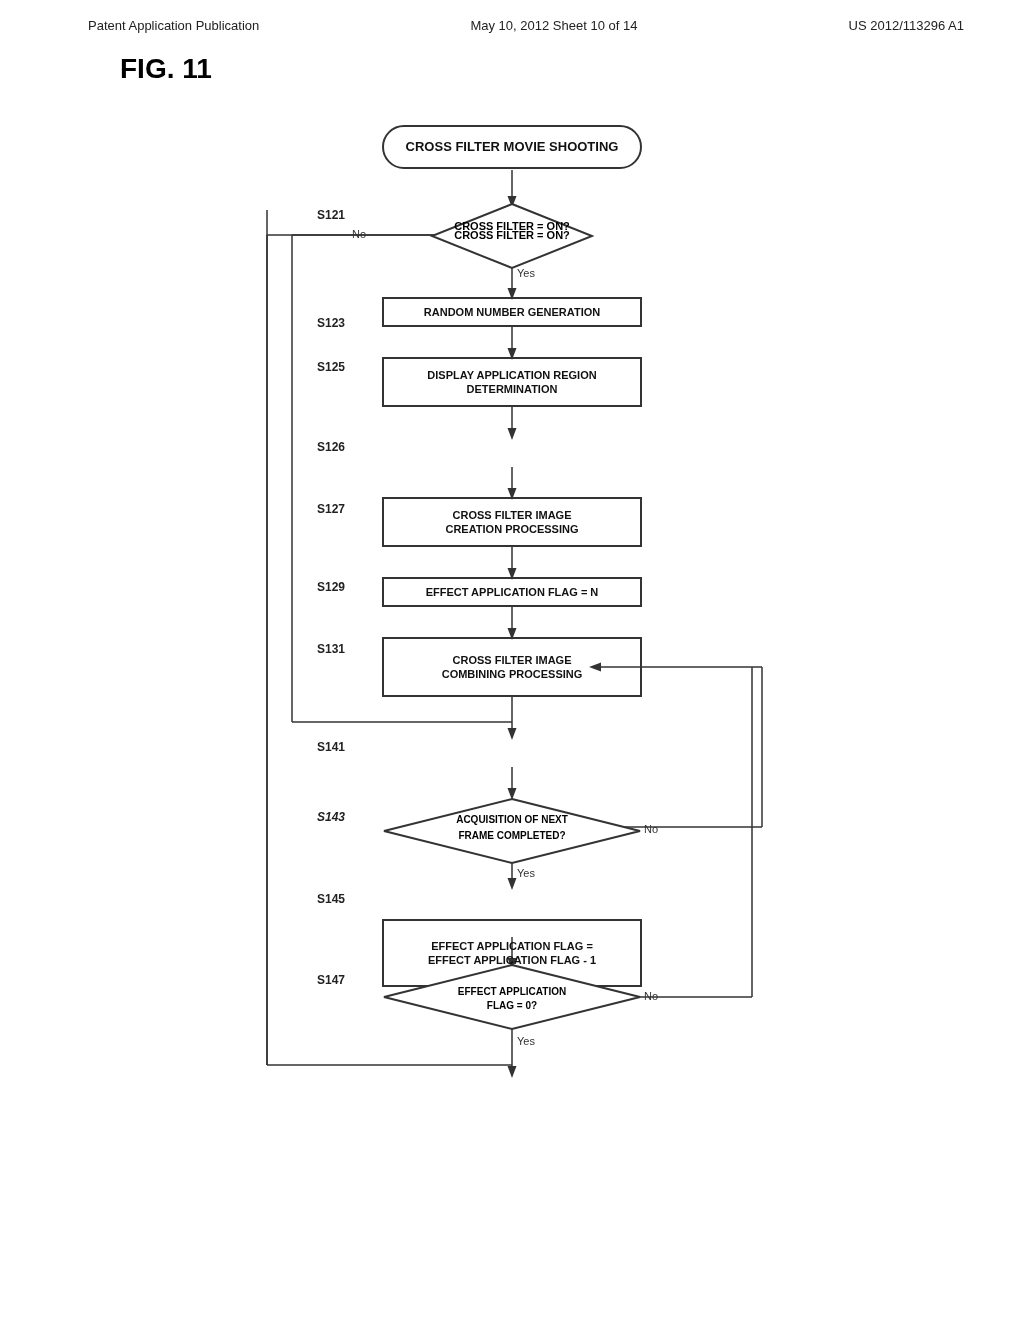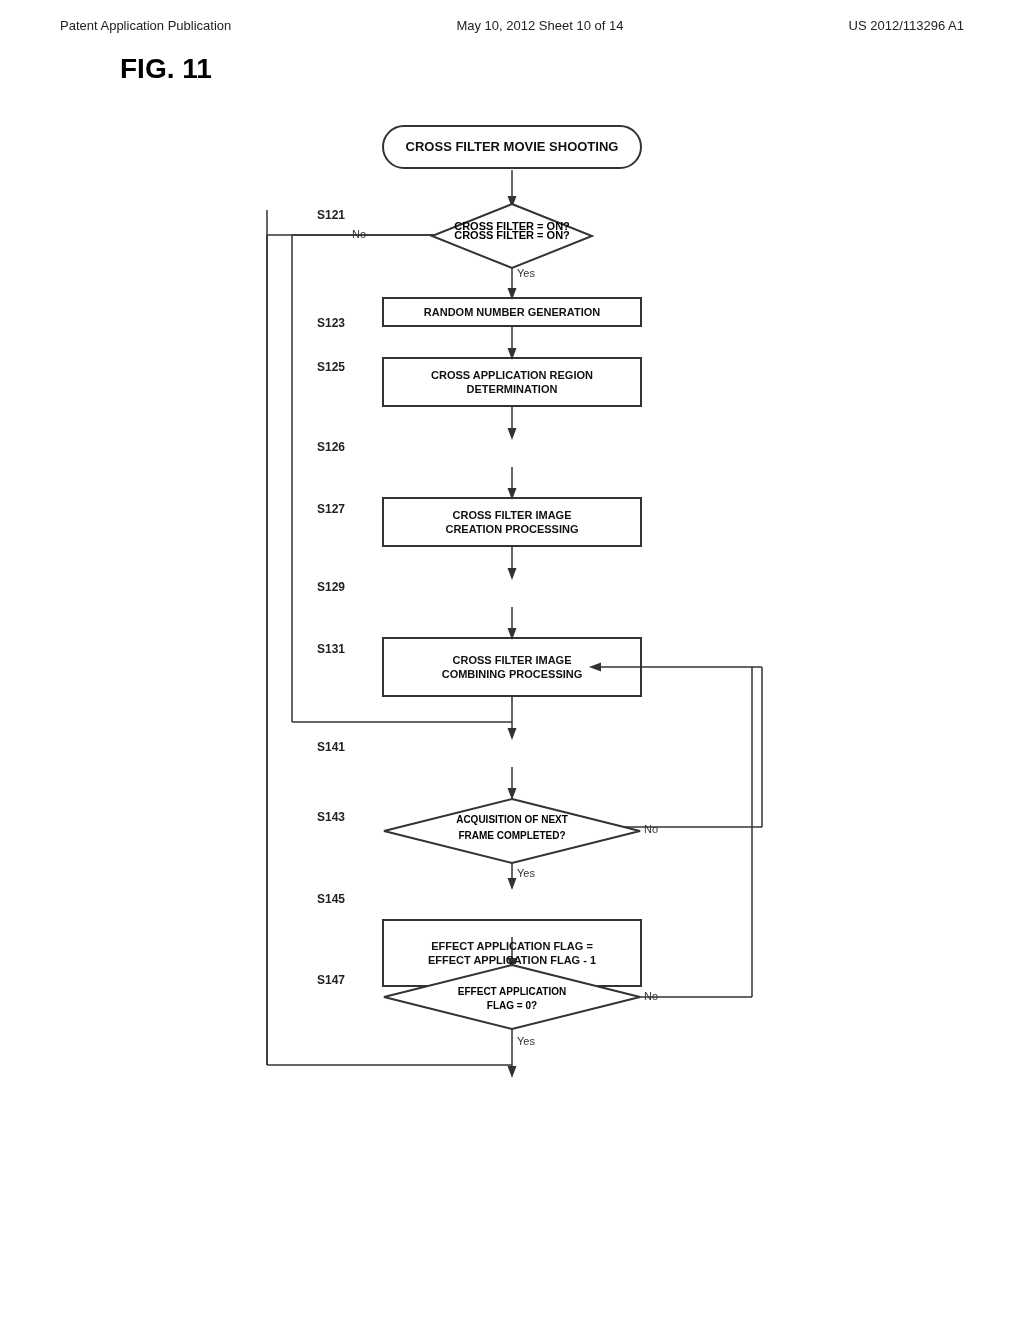--- a/index.html
+++ b/index.html
@@ -8,21 +8,21 @@
       font-family: Arial, sans-serif;
       width: 1024px;
       min-height: 1320px;
       position: relative;
       overflow-x: hidden;
     }
 
     .page-header {
       display: flex;
       justify-content: space-between;
-      padding: 18px 60px 10px 60px;
+      padding: 18px 60px 10px 88px;
       font-size: 13px;
       color: #222;
     }
 
     .fig-label {
       font-size: 28px;
       font-weight: bold;
       margin: 10px 0 20px 120px;
       font-family: Arial, sans-serif;
     }
@@ -163,43 +163,46 @@
   <div class="side-label" style="left:190px; top:123px;">No</div>
   <div class="side-label" style="left:355px; top:162px;">Yes</div>
 
   <div class="step-label" style="left:155px; top:195px;margin-top:16px;">S123</div>
   <div class="fc-node rect" style="left:220px; top:192px; width:260px; height:30px;">
     <span style="font-size:11px; font-weight:bold;">RANDOM NUMBER GENERATION</span>
   </div>
 
   <div class="step-label" style="left:155px; top:255px;">S125</div>
   <div class="fc-node rect" style="left:220px; top:252px; width:260px; height:50px;">
-    <span style="font-size:11px; font-weight:bold; white-space:pre-line;">CROSS APPLICATION REGION
+    <span style="font-size:11px; font-weight:bold; white-space:pre-line;">DISPLAY APPLICATION REGION
 DETERMINATION</span>
   </div>
 
   <div class="step-label" style="left:155px; top:335px;">S126</div>
 
   <div class="step-label" style="left:155px; top:397px;">S127</div>
   <div class="fc-node rect" style="left:220px; top:392px; width:260px; height:50px;">
     <span style="font-size:11px; font-weight:bold; white-space:pre-line;">CROSS FILTER IMAGE
 CREATION PROCESSING</span>
   </div>
 
   <div class="step-label" style="left:155px; top:475px;">S129</div>
+  <div class="fc-node rect" style="left:220px; top:472px; width:260px; height:30px;">
+    <span style="font-size:11px; font-weight:bold;">EFFECT APPLICATION FLAG = N</span>
+  </div>
 
   <div class="step-label" style="left:155px; top:537px;">S131</div>
   <div class="fc-node rect" style="left:220px; top:532px; width:260px; height:60px;">
     <span style="font-size:11px; font-weight:bold; white-space:pre-line;">CROSS FILTER IMAGE
 COMBINING PROCESSING</span>
   </div>
 
   <div class="step-label" style="left:155px; top:635px;">S141</div>
 
-  <div class="step-label" style="left:155px; top:705px;">S143</div>
+  <div class="step-label" style="left:155px; top:705px;font-style:italic;">S143</div>
   <svg style="position:absolute;left:220px;top:692px;" width="260" height="68">
     <polygon points="130,2 258,34 130,66 2,34" fill="white" stroke="#333" stroke-width="2"></polygon>
     <text x="130" y="26" text-anchor="middle" font-size="10" font-weight="bold" font-family="Arial">ACQUISITION OF NEXT</text>
     <text x="130" y="42" text-anchor="middle" font-size="10" font-weight="bold" font-family="Arial">FRAME COMPLETED?</text>
   </svg>
   <div class="side-label" style="left:482px; top:718px;">No</div>
   <div class="side-label" style="left:355px; top:762px;">Yes</div>
 
   <div class="step-label" style="left:155px; top:787px;">S145</div>
   <div class="fc-node rect" style="left:220px; top:782px; width:260px; height:68px;margin-top:32px;">

